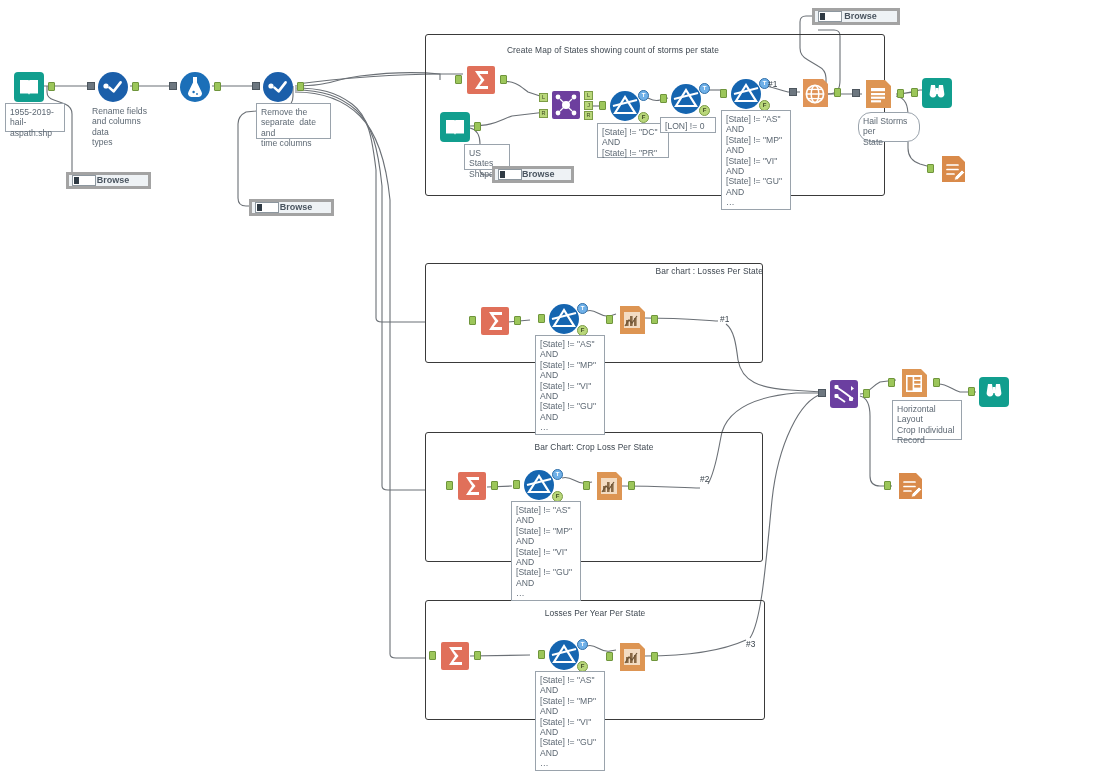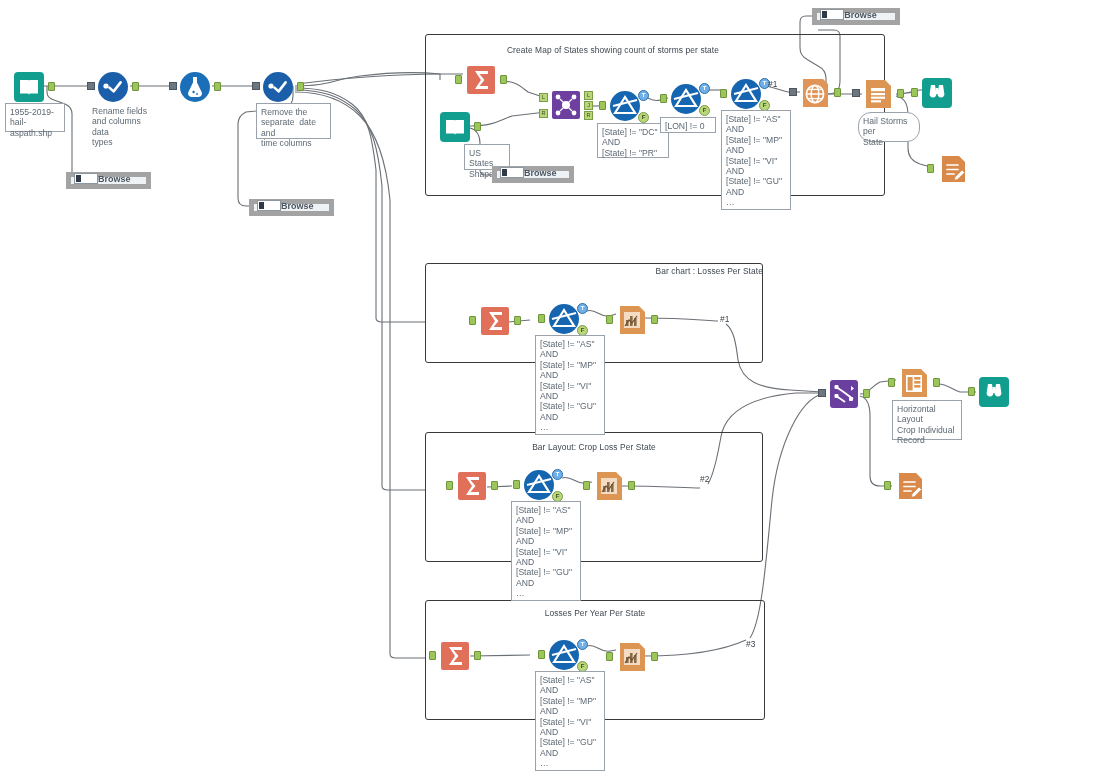--- a/index.html
+++ b/index.html
@@ -47,22 +47,22 @@
   
   .note{
     position:absolute;border:1px solid #9aa3ac;background:#ffffff;
     font-size:8.6px;line-height:10.4px;color:#5d6873;
     padding:3px 4px;box-sizing:border-box;white-space:pre-wrap;
   }
   .note.noborder{border:none;background:transparent;}
 
   
   .browsebox{
-    position:absolute;height:17px;border:5px solid #a3a3a3;background:#eef2f5;
-    box-sizing:border-box;display:flex;align-items:flex-end;
+    position:absolute;height:17px;border:3px solid #a3a3a3;background:#eef2f5;
+    box-sizing:border-box;display:flex;align-items:flex-start;
   }
   .browsebox .bb-icon{
     width:24px;height:11px;margin-left:3px;background:#ffffff;
     border:1px solid #8d979f;box-sizing:border-box;position:relative;flex:none;
   }
   .browsebox .bb-icon:before{
     content:"";position:absolute;left:1px;top:1px;width:5px;height:7px;background:#2f3a44;
   }
   .browsebox .bb-label{
     flex:1;text-align:center;font-size:9px;color:#4a5560;padding-right:18px;font-weight:600;
@@ -141,21 +141,21 @@
     </g>
   </svg>
 
   <div class="container" style="left:425px;top:34px;width:460px;height:162px;"></div>
   <div class="container-title" style="left:425px;top:45px;width:376px;">Create Map of States showing count of storms per state</div>
 
   <div class="container" style="left:425px;top:263px;width:338px;height:100px;"></div>
   <div class="container-title" style="left:425px;top:266px;width:338px;text-align:right;">Bar chart : Losses Per State</div>
 
   <div class="container" style="left:425px;top:432px;width:338px;height:130px;"></div>
-  <div class="container-title" style="left:425px;top:442px;width:338px;">Bar Layout: Crop Loss Per State</div>
+  <div class="container-title" style="left:425px;top:442px;width:338px;">Bar Chart: Crop Loss Per State</div>
 
   <div class="container" style="left:425px;top:600px;width:340px;height:120px;"></div>
   <div class="container-title" style="left:425px;top:608px;width:340px;">Losses Per Year Per State</div>
 
   <div class="tool" style="left:12px;top:70px;">
     <svg class="glyph" viewBox="0 0 34 34">
       <rect x="2" y="2" width="30" height="30" rx="4" fill="#119e8e"></rect>
       <path d="M8 10 h8 q1.6 0 1.6 1.6 V25 q0-1.4-1.6-1.4 H8 Z" fill="#ffffff"></path>
       <path d="M26 10 h-8 q-1.6 0-1.6 1.6 V25 q0-1.4 1.6-1.4 H26 Z" fill="#ffffff"></path>
     </svg>

